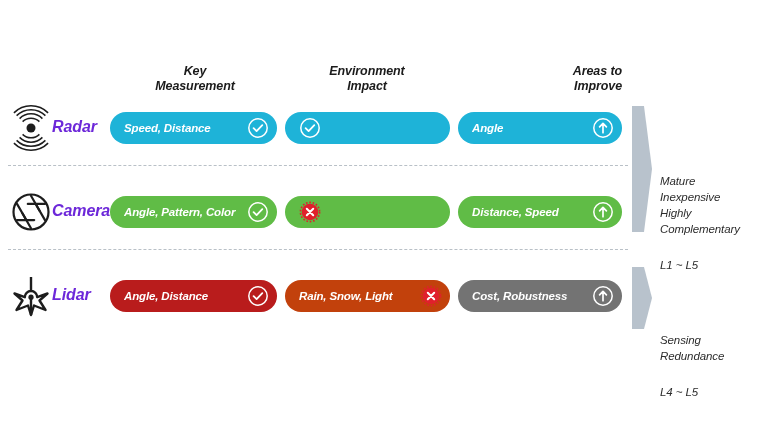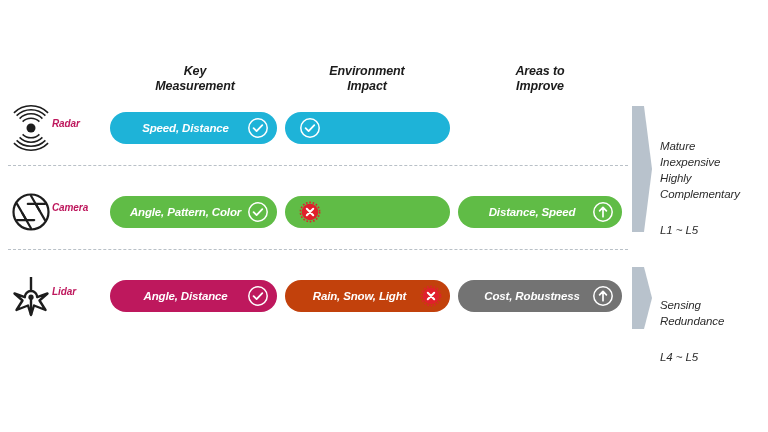--- a/index.html
+++ b/index.html
@@ -18,44 +18,44 @@
     text-align:center;
     font-size:12.5px;
     font-weight:bold;
     line-height:15px;
     color:#1b1b1b;
     letter-spacing:-0.1px;
     white-space:pre-line;
   }
   #hd0{left:113px;top:64px;width:164px;}
   #hd1{left:285px;top:64px;width:164px;}
-  #hd2{left:458px;top:64px;width:164px;}
+  #hd2{left:458px;top:64px;width:164px;text-align:right;}
 
   
   .row{position:absolute;left:0;width:768px;height:56px;}
   #row0{top:101px;}
   #row1{top:185px;}
   #row2{top:269px;}
 
   .row-icon{
     position:absolute;left:8px;top:2px;width:46px;height:50px;
   }
   .row-label{
     position:absolute;left:52px;top:17px;width:58px;
-    font-size:10px;font-weight:bold;color:#be185d;
+    font-size:16px;font-weight:bold;color:#6d28d9;
     letter-spacing:-0.1px;
   }
 
   
   .pill{
     position:absolute;top:11px;height:32px;
     border-radius:16px;
     display:flex;align-items:center;
     box-sizing:border-box;
-    padding-left:14px;padding-right:8px;text-align:center;
+    padding-left:14px;padding-right:8px;
   }
   .pill.c0{left:110px;width:167px;}
   .pill.c1{left:285px;width:165px;}
   .pill.c2{left:458px;width:164px;}
   .pill-text{
     flex:1 1 auto;
     color:#ffffff;
     font-size:11.5px;
     font-weight:bold;
     letter-spacing:-0.15px;
@@ -75,21 +75,21 @@
   
   .bracket{position:absolute;}
   .note{
     position:absolute;
     font-size:11.5px;
     line-height:16px;
     color:#2c2c2c;
     letter-spacing:-0.1px;
     white-space:pre-line;
   }
-  .note .nline{display:block;}
+  .note .nline{display:block;margin-top:35px;}
   .note .ntail{display:block;margin-top:4px;}
   #note0{left:660px;top:122px;width:104px;}
   #note1{left:660px;top:281px;width:104px;}
 </style>
 </head>
 <body>
 
 <div class="stage">
 
   <div class="col-head" id="hd0">Key
@@ -132,20 +132,29 @@
 
     <div class="pill c1" style="background:#1eb3d8">
       <span class="pill-badge">
         <svg viewBox="0 0 22 22" width="22" height="22">
             <circle cx="11" cy="11" r="9.2" fill="none" stroke="#fff" stroke-width="1.5"></circle>
             <path d="M6.6 11.2 L9.6 14.1 L15.3 8.1" fill="none" stroke="#fff" stroke-width="1.8" stroke-linecap="round" stroke-linejoin="round"></path>
           </svg>
       </span>
     </div>
 
+    <div class="pill c2" style="background:#1eb3d8">
+      <span class="pill-text">Angle</span>
+      <span class="pill-badge">
+        <svg viewBox="0 0 22 22" width="22" height="22">
+            <circle cx="11" cy="11" r="9.2" fill="none" stroke="#fff" stroke-width="1.5"></circle>
+            <path d="M11 15.7 L11 6.6 M7.6 9.9 L11 6.3 L14.4 9.9" fill="none" stroke="#fff" stroke-width="1.7" stroke-linecap="round" stroke-linejoin="round"></path>
+          </svg>
+      </span>
+    </div>
   </div>
 
   <div class="sep" id="sep0"></div>
 
   <div class="row" id="row1">
 
     <div class="row-icon">
       <svg viewBox="0 0 46 50" width="46" height="50" aria-hidden="true">
         <g transform="translate(23,25)">
           <circle cx="0" cy="0" r="17.5" fill="none" stroke="#1d1d1d" stroke-width="2.2"></circle>
@@ -202,21 +211,21 @@
         <g stroke="#1d1d1d" fill="none" stroke-width="2.4" stroke-linejoin="round">
           <path d="M23 6 L23 20"></path>
           <path d="M23 25 L23 44"></path>
           <path d="M23 20 a6.2 6.2 0 0 0 -6.2 6.2 L6.5 22.5 L14.5 29.5 L8.5 39 L20 34.5 L23 44 L26 34.5 L37.5 39 L31.5 29.5 L39.5 22.5 L29.2 26.2 a6.2 6.2 0 0 0 -6.2 -6.2 z"></path>
         </g>
         <circle cx="23" cy="26.2" r="2.6" fill="#1d1d1d"></circle>
       </svg>
     </div>
     <div class="row-label">Lidar</div>
 
-    <div class="pill c0" style="background:#be185d">
+    <div class="pill c0" style="background:#b91c1c">
       <span class="pill-text">Angle, Distance</span>
       <span class="pill-badge">
         <svg viewBox="0 0 22 22" width="22" height="22">
             <circle cx="11" cy="11" r="9.2" fill="none" stroke="#fff" stroke-width="1.5"></circle>
             <path d="M6.6 11.2 L9.6 14.1 L15.3 8.1" fill="none" stroke="#fff" stroke-width="1.8" stroke-linecap="round" stroke-linejoin="round"></path>
           </svg>
       </span>
     </div>
 
     <div class="pill c1" style="background:#c2410c">

